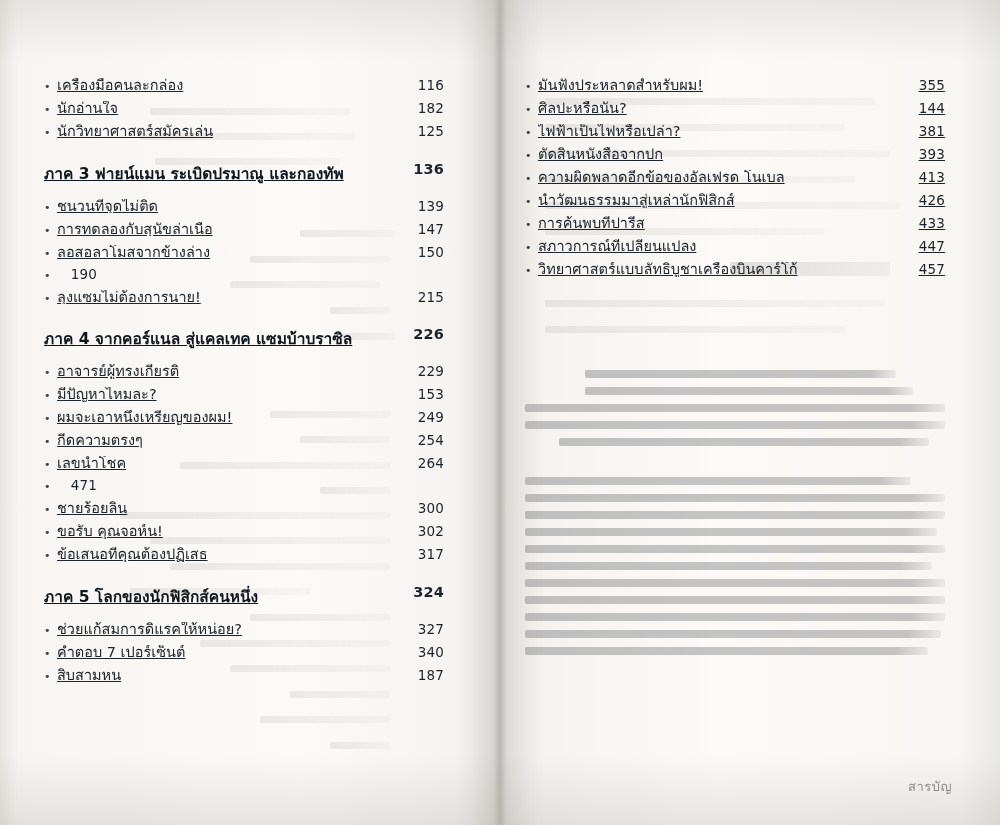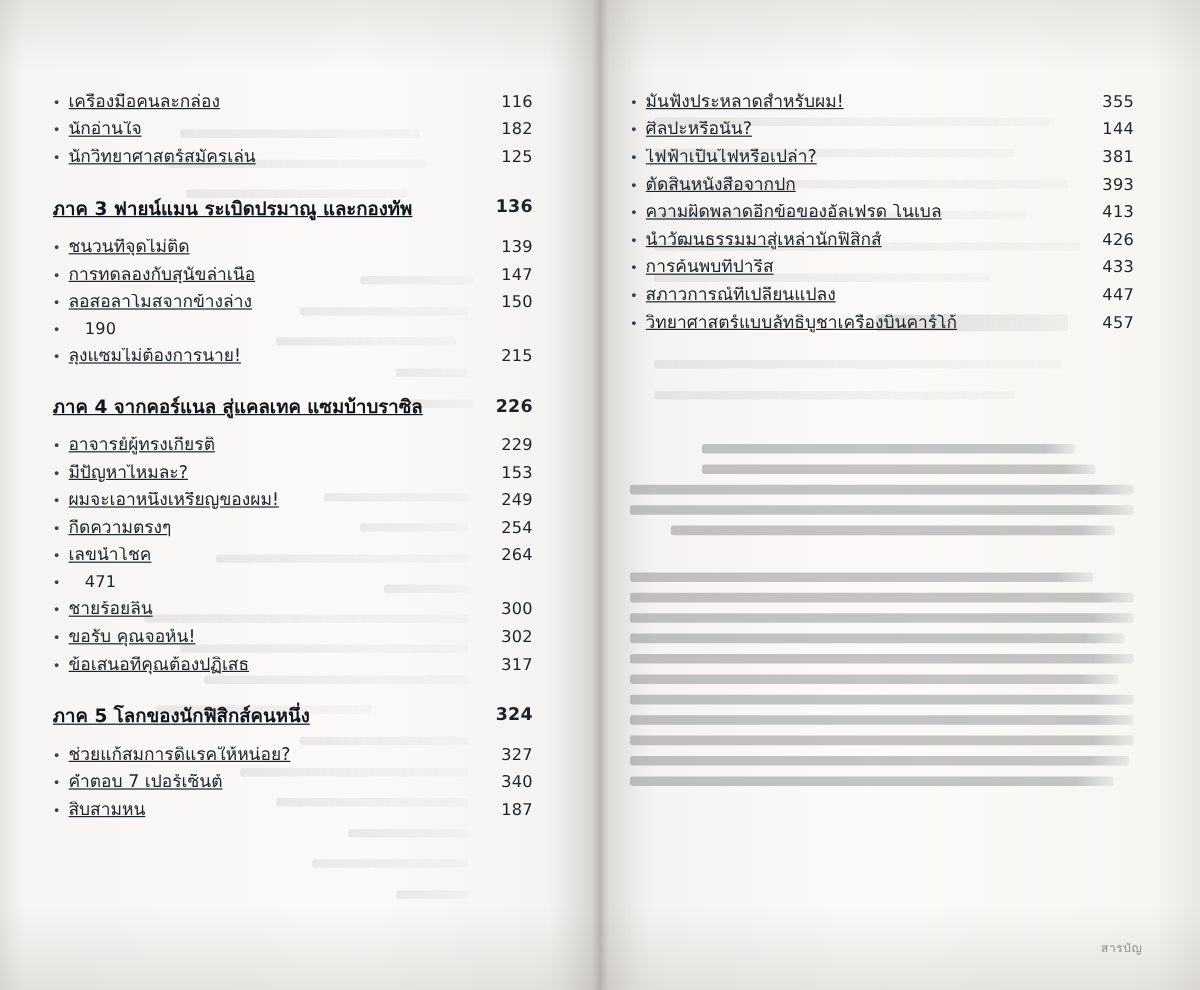--- a/index.html
+++ b/index.html
@@ -111,25 +111,25 @@
     text-decoration: underline;
   }
   .entry-page {
     flex: 0 0 auto;
     text-align: right;
     font-size: 13.5px;
     color: #1d2228;
     letter-spacing: 0.2px;
   }
   .page-left .entry-page  { width: 40px; }
-  .page-right .entry-page { width: 40px; }
+  .page-right .entry-page { width: 40px; text-decoration: underline; }
 
   .toc-part {
     display: flex;
-    align-items: center;
+    align-items: flex-start;
     font-size: 15.5px;
     font-weight: bold;
     color: #11161c;
     margin-top: 22px;
     margin-bottom: 13px;
     position: relative;
     z-index: 3;
   }
   .toc-part .entry-title { font-weight: bold; }
   .toc-part .entry-page  { font-weight: bold; font-size: 14.5px; }
@@ -150,21 +150,21 @@
       rgba(118,118,120,0.42) 0%,
       rgba(118,118,120,0.40) 92%,
       rgba(118,118,120,0.10) 100%);
   }
   .body-line.indent { margin-left: 60px; }
 
   .folio {
     position: absolute;
     right: 48px;
     bottom: 28px;
-    font-size: 10px;
+    font-size: 13px;
     color: #8d8d8c;
     letter-spacing: 0.5px;
     z-index: 3;
   }
 </style>
 </head>
 <body>
 
 <div id="book-spread">
 

